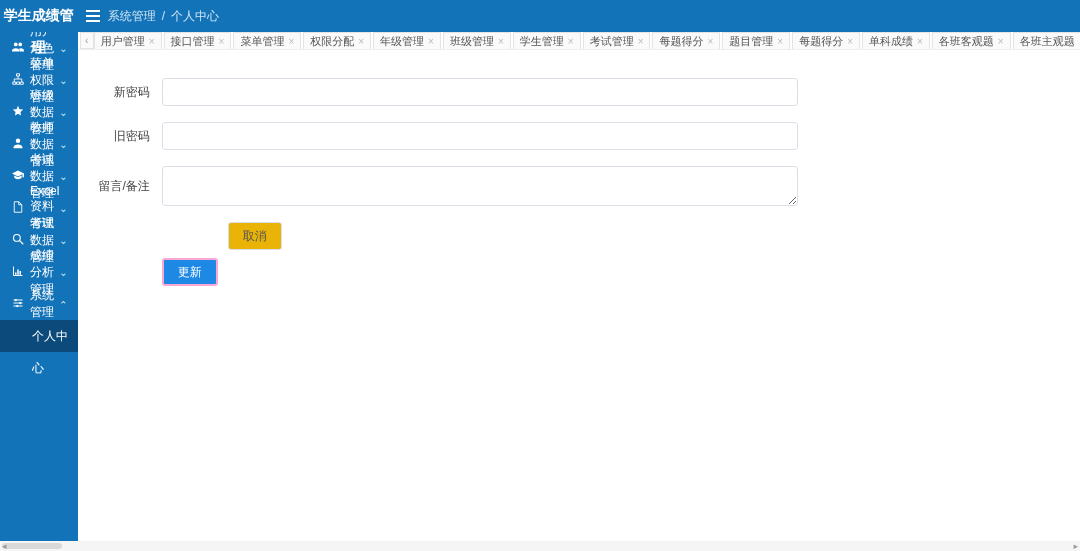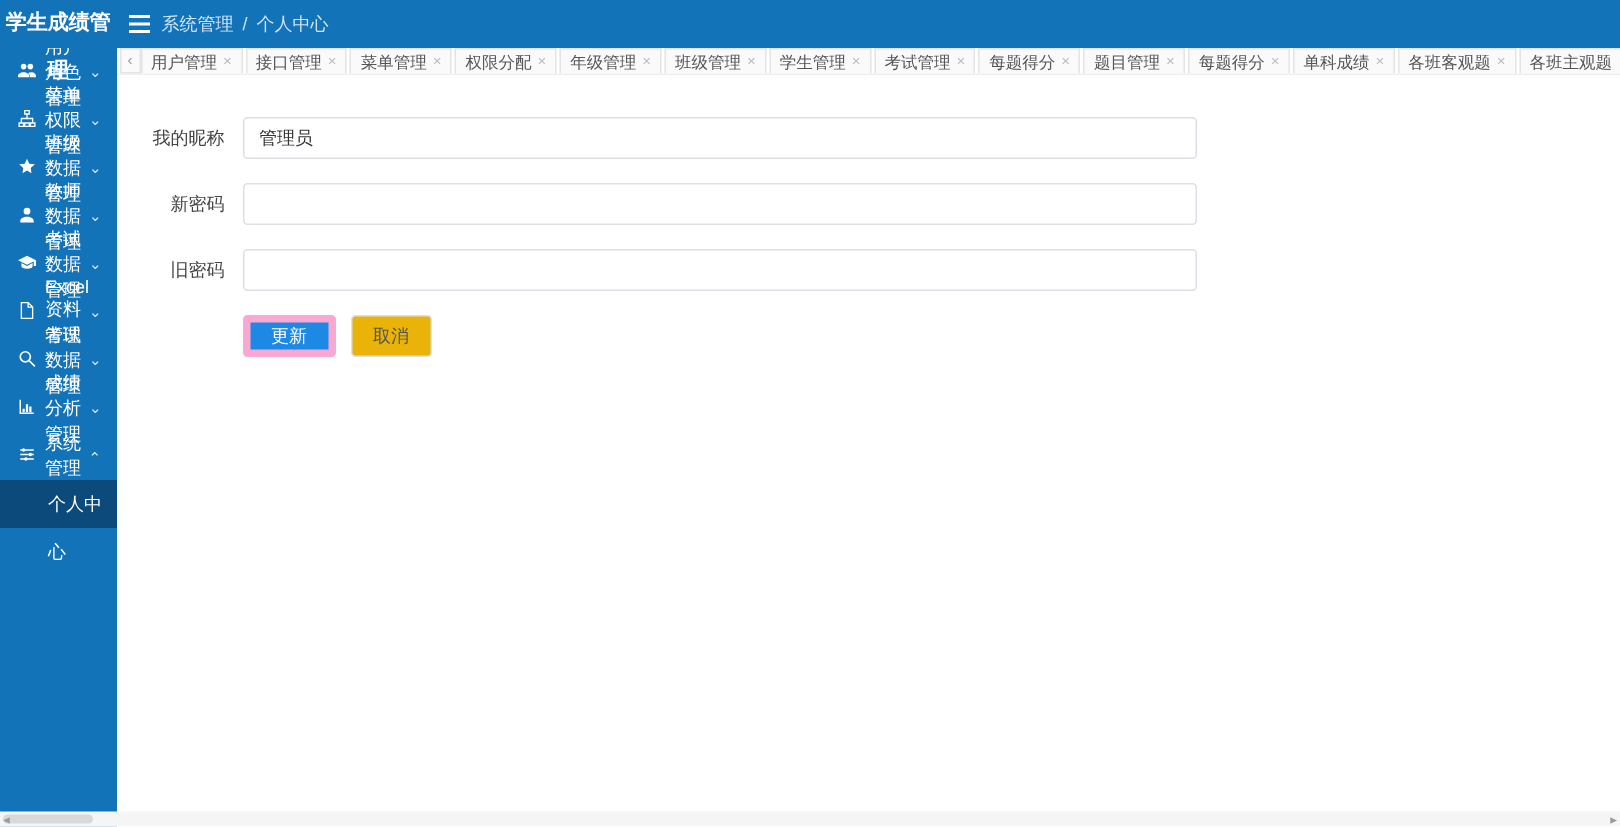--- a/index.html
+++ b/index.html
@@ -35,21 +35,21 @@
 
 
 .content { flex:1; padding: 28px 20px 0 20px; overflow:auto; }
 .form { max-width: 700px; }
 .form-row { display:flex; align-items:center; margin-bottom: 16px; }
 .form-label { width:52px; text-align:right; font-size:12px; color:#444; margin-right:12px; }
 .form-input { flex:1; height:28px; border:1px solid #dcdfe6; border-radius:3px; padding:0 10px; font-size:12px; color:#333; }
 .form-textarea { flex:1; height:40px; border:1px solid #dcdfe6; border-radius:3px; padding:6px 10px; font-size:12px; resize:both; }
 .form-actions { margin-left:64px; display:flex; gap:10px; }
 .btn { height:28px; padding:0 14px; border-radius:3px; font-size:12px; cursor:pointer; }
-.btn-primary { background:#1e88e5; color:#fff; border:5px solid #f9a8d4; }
+.btn-primary { background:#1e88e5; color:#fff; border:2px solid #f9a8d4;margin-top:36px; }
 .btn-default { background:#eab308; color:#555; border:1px solid #dcdfe6;text-align:right; }
 
 
 .hscroll { position:absolute; left:0; right:0; bottom:0; height:10px; background:#f5f5f5; display:flex; align-items:center; }
 .hscroll .thumb { width:60px; height:6px; background:#d9d9d9; border-radius:3px; margin-left:2px; }
 .hscroll .arrow { position:absolute; font-size:9px; color:#9b9b9b; }
 .hscroll .arrow.l { left:2px; } .hscroll .arrow.r { right:2px; }
 </style>
 </head>
 <body>
@@ -227,30 +227,30 @@
           <div class="tab">
             <span>各班主观题</span>
           </div>
         </div>
 
     </div>
 
     <div class="content">
       <div class="form">
         <div class="form-row">
-          <label class="form-label">我的昵称</label>
-          <input class="form-input" value="管理员" style="">
-        </div>
-        <div class="form-row">
           <label class="form-label">新密码</label>
           <input type="password" class="form-input" style="">
         </div>
         <div class="form-row">
           <label class="form-label">旧密码</label>
           <input type="password" class="form-input" style="">
+        </div>
+        <div class="form-row">
+          <label class="form-label">留言/备注</label>
+          <textarea class="form-textarea" style=""></textarea>
         </div>
         <div class="form-actions">
           <button class="btn btn-primary">更新</button>
           <button class="btn btn-default">取消</button>
         </div>
       </div>
     </div>
   </div>
 
   <div class="hscroll">

